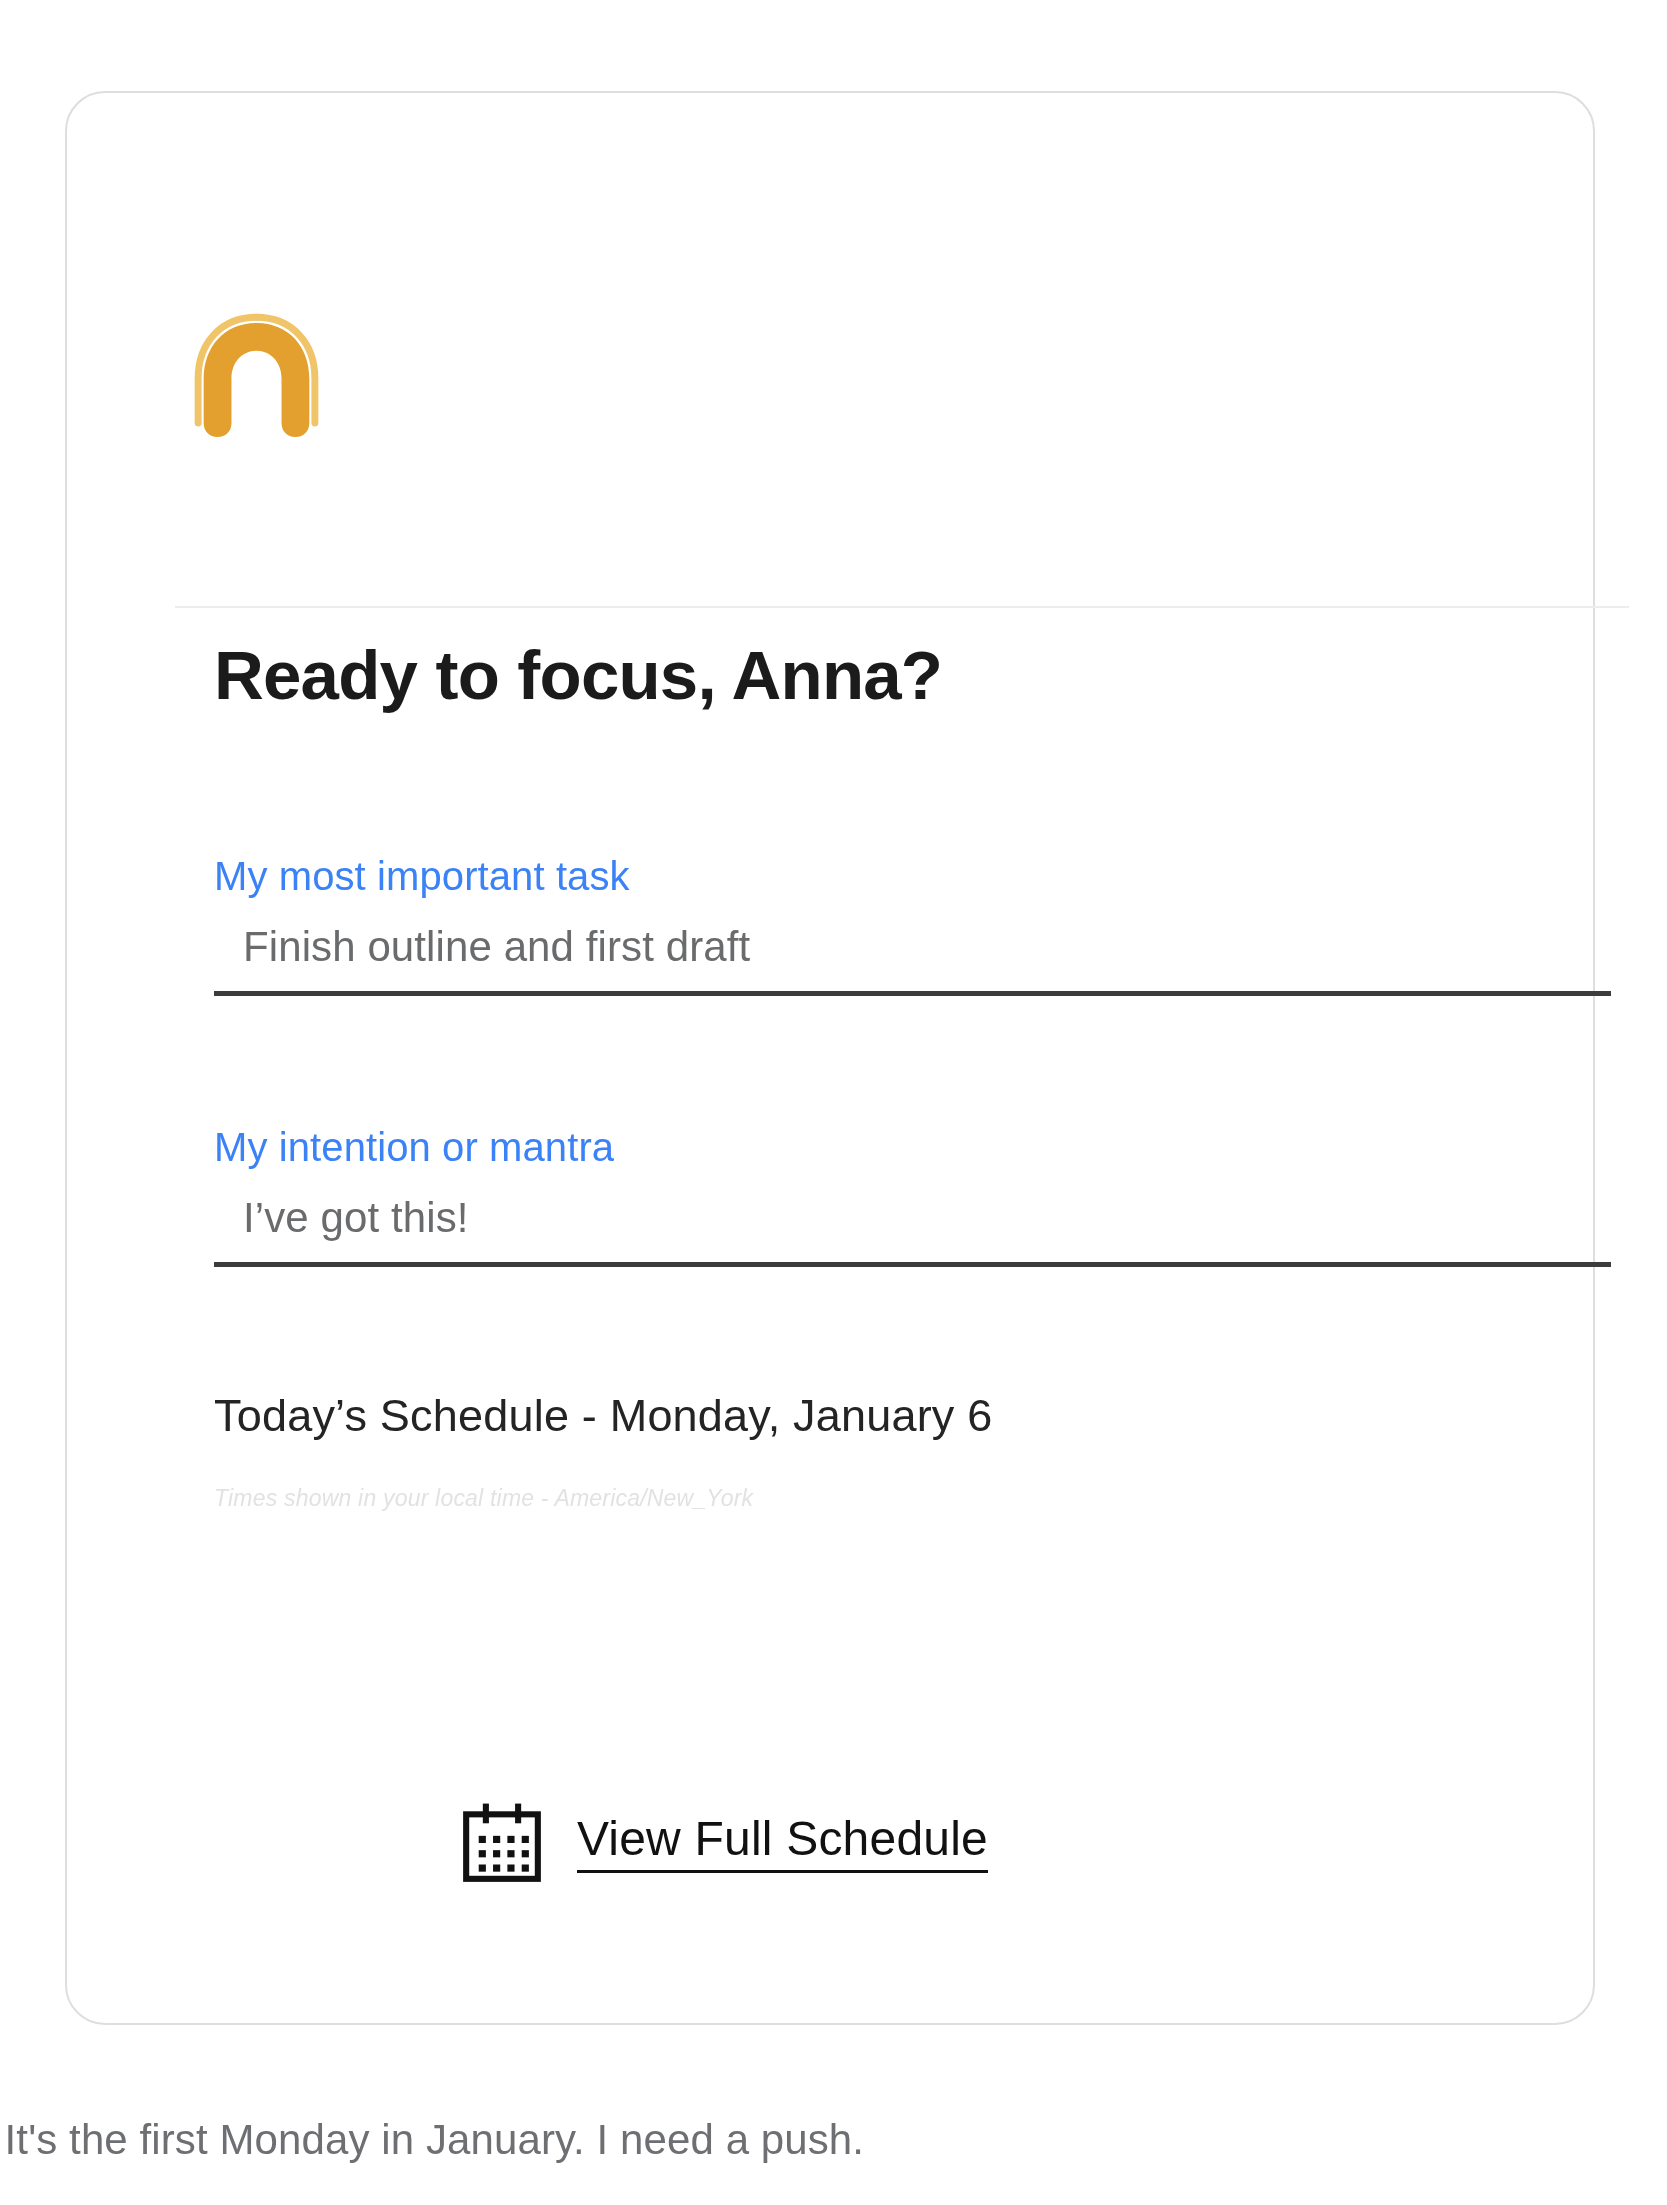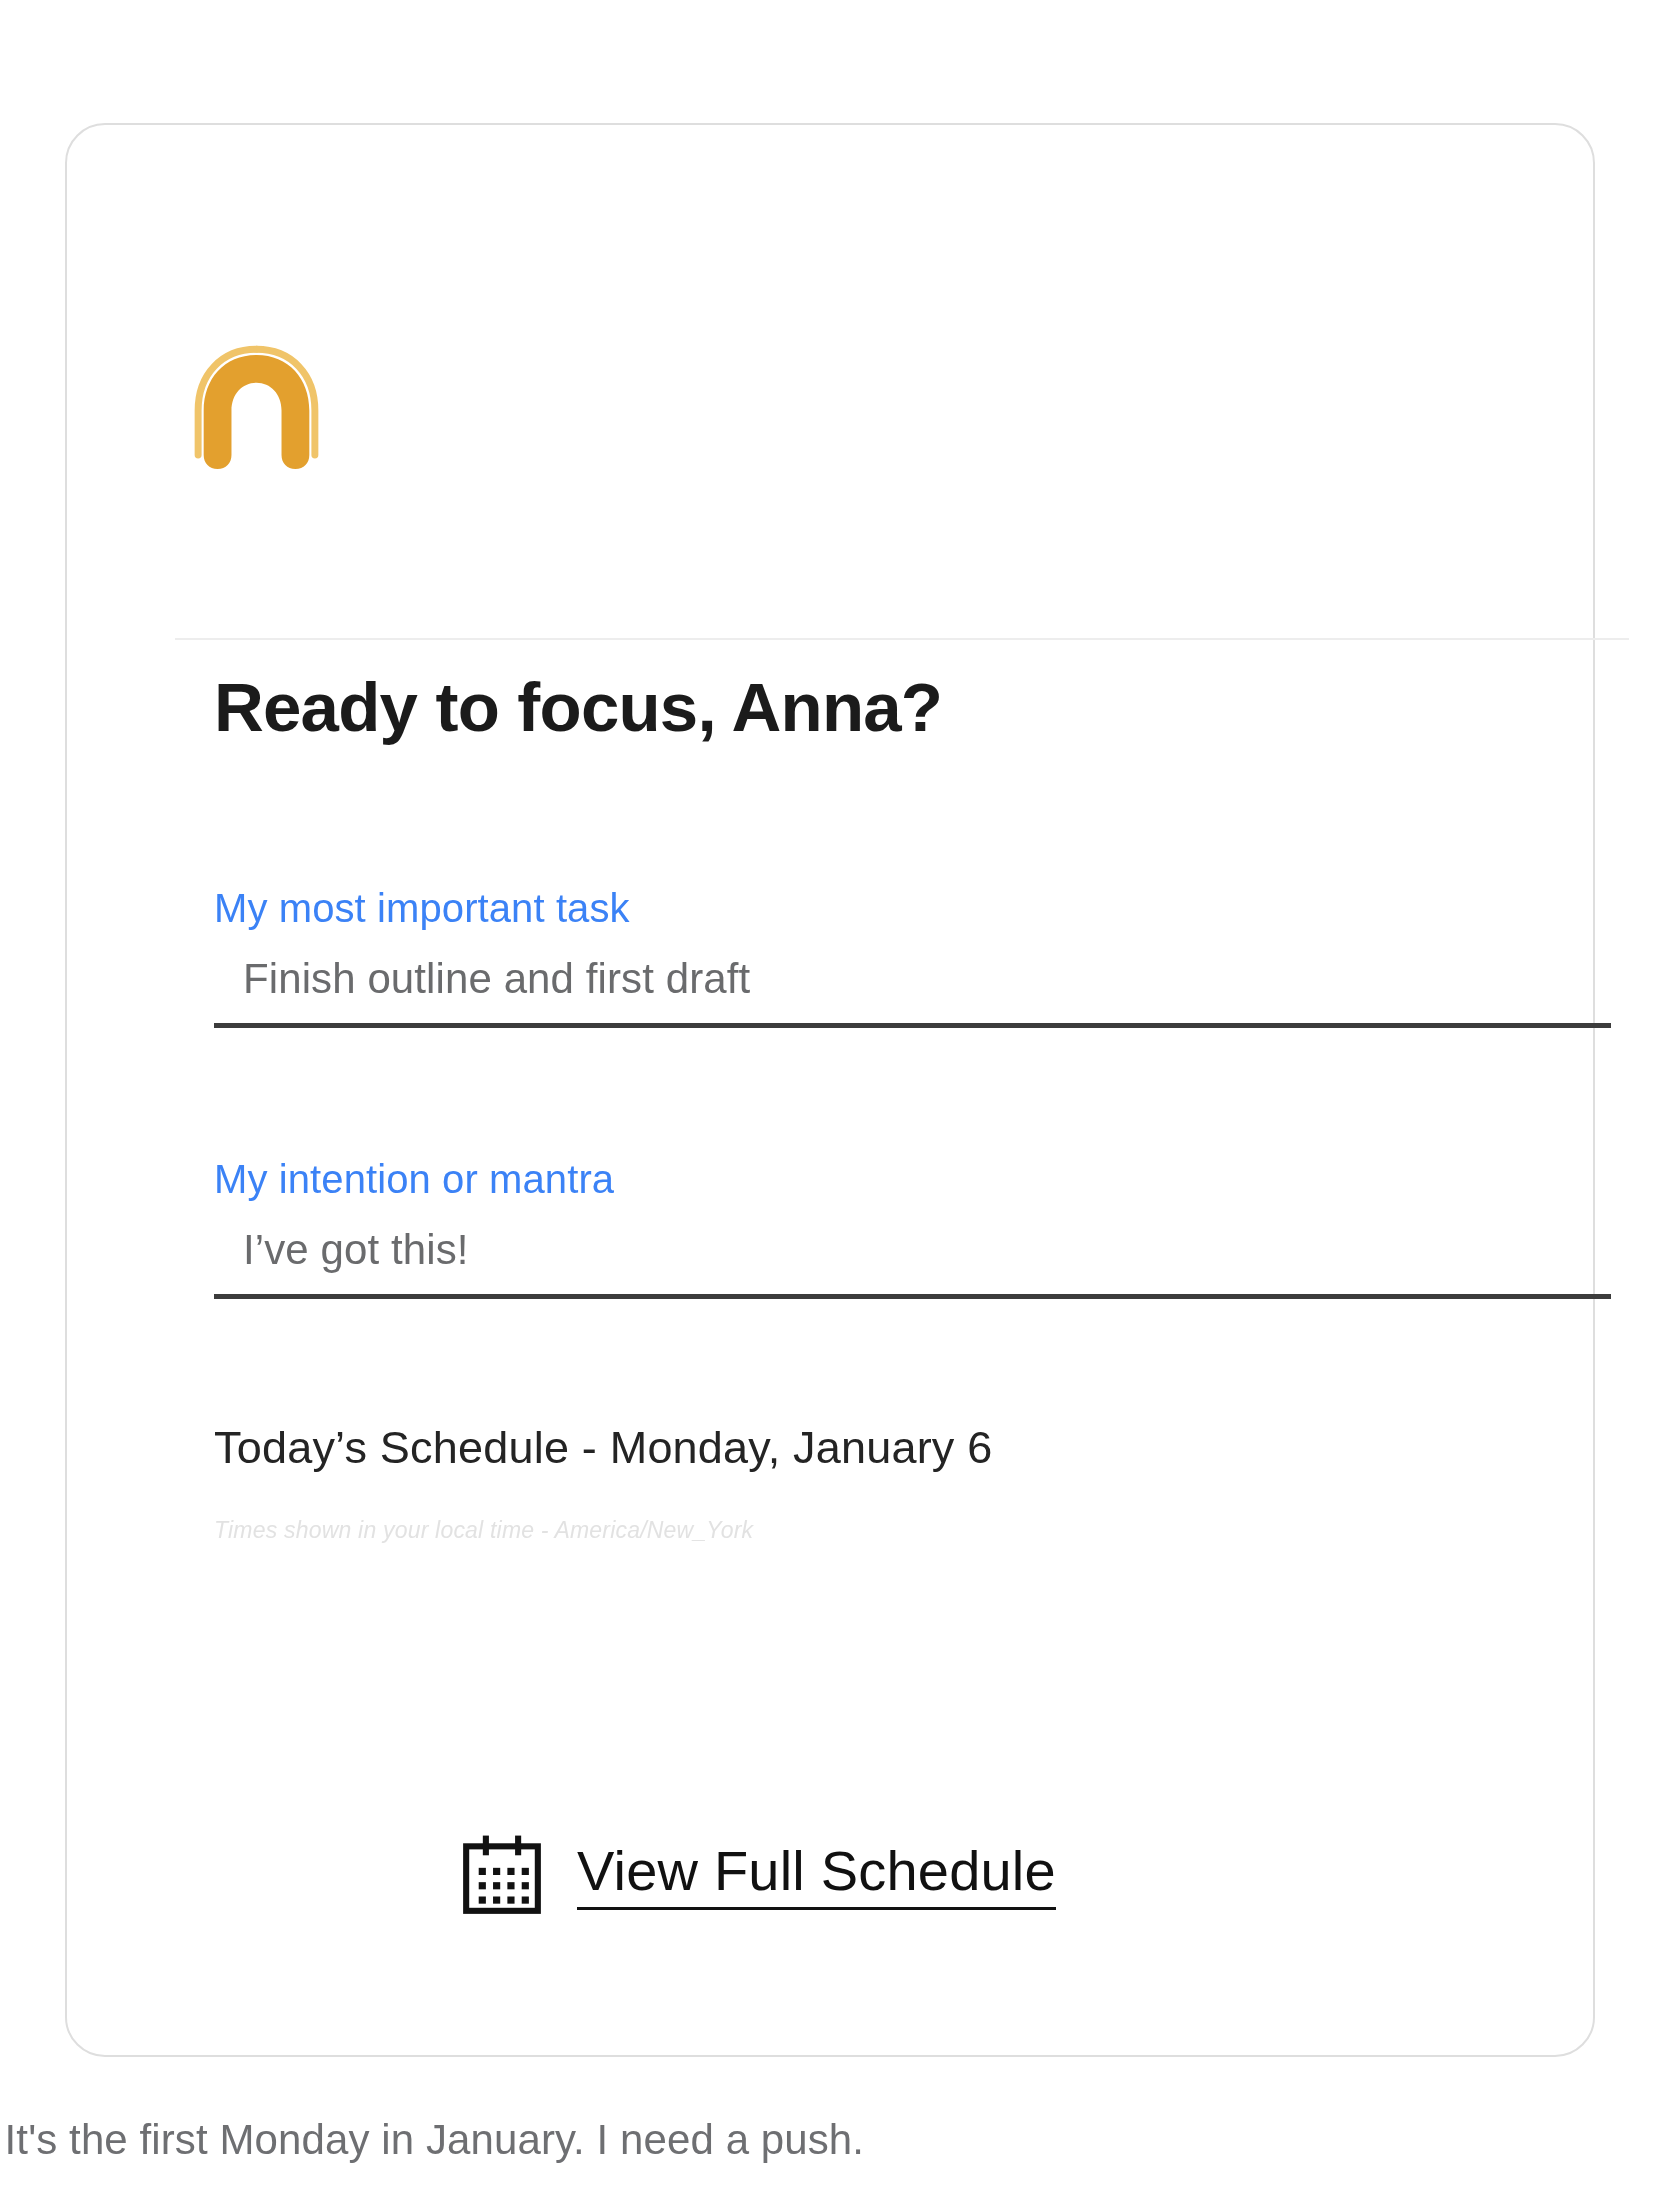--- a/index.html
+++ b/index.html
@@ -23,21 +23,20 @@
   
   .card {
     position: absolute;
     left: 65px;
     top: 91px;
     width: 1530px;
     height: 1934px;
     background: #ffffff;
     border: 2.3px solid #dedede;
     border-radius: 40px;
-    margin-top: 32px;
   }
 
   .card-inner {
     position: absolute;
     left: 0; top: 0; right: 0; bottom: 0;
     padding: 0;
   }
 
   
   .brand {
@@ -156,21 +155,21 @@
     left: 392px;
     top: 1707px;
     display: flex;
     align-items: center;
     gap: 32px;
     text-decoration: none;
   }
   .cta-icon { width: 86px; height: 86px; display: block; flex: 0 0 auto; }
   .cta-icon svg { display: block; width: 86px; height: 86px; }
   .cta-label {
-    font-size: 56px;
+    font-size: 48px;
     line-height: 1.1;
     color: #111111;
     font-weight: 400;
     letter-spacing: 0.2px;
     border-bottom: 3.9px solid #111111;
     padding-bottom: 4.6px;
     white-space: nowrap;
     text-align: center;
   }
 

